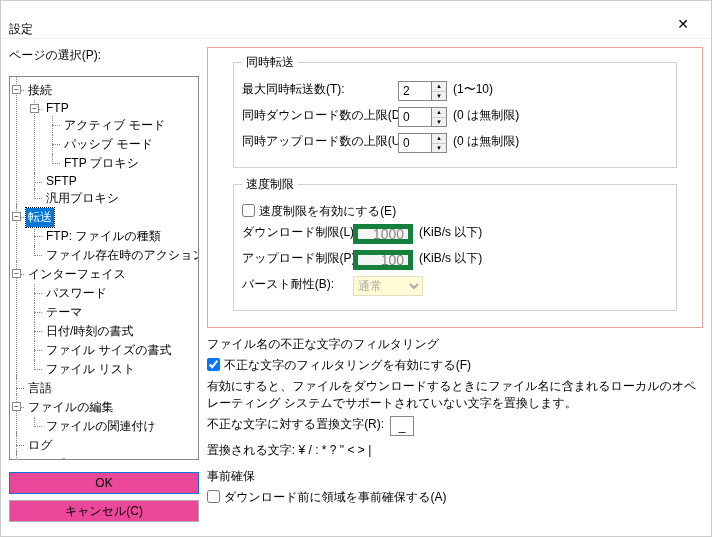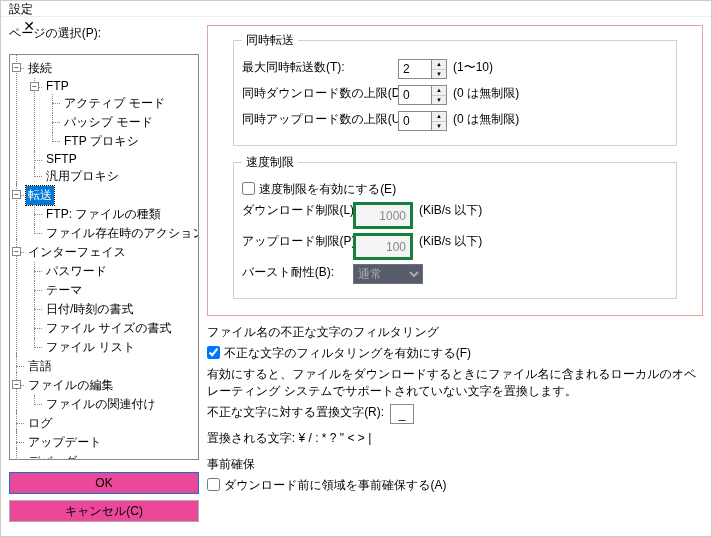--- a/index.html
+++ b/index.html
@@ -1,18 +1,18 @@
 <!DOCTYPE html>
 <html><head>
 <meta charset="utf-8">
 <style>
 * { box-sizing: border-box; margin: 0; padding: 0; }
 body { font-family: "MS UI Gothic", "Meiryo", sans-serif; font-size: 12px; background: #fff; color: #000; width: 712px; height: 537px; overflow: hidden; }
 .window { width: 712px; height: 537px; border: 1px solid #ccc; background: #fff; display: flex; flex-direction: column; }
-.titlebar { height: 16px; display: flex; align-items: flex-start; padding: 0 8px; border-bottom: 1px solid #eee; flex-direction: column; }
+.titlebar { height: 38px; display: flex; align-items: flex-end; padding: 0 8px; border-bottom: 1px solid #eee; }
 .titlebar .title { flex: 1; }
 .titlebar .close { width: 40px; height: 28px; display: flex; align-items: center; justify-content: center; font-size: 14px; cursor: default; font-family: "Segoe UI", sans-serif;  }
 .content { flex: 1; display: flex; padding: 8px; gap: 8px; overflow: hidden; }
 .left { width: 190px; display: flex; flex-direction: column; }
 .left-label { margin-bottom: 12px; }
 .tree-container { flex: 1; border: 1px solid #888; background: #fff; overflow: auto; padding: 4px 2px; }
 .tree { list-style: none; }
 .tree ul { list-style: none; padding-left: 0; }
 .tree li { position: relative; padding-left: 14px; }
 .tree li::before { content: ''; position: absolute; left: 4px; top: 0; bottom: 50%; border-left: 1px dotted #888; }
@@ -30,25 +30,25 @@
 .highlight-box { border: 1.5px solid #e8a0a0; padding: 6px 25px 8px; margin-bottom: 8px; }
 fieldset { border: 1px solid #d0d0d0; margin-bottom: 8px; padding: 6px 8px 8px; }
 fieldset legend { padding: 0 4px; }
 .row { display: flex; align-items: flex-start; margin: 4px 0; gap: 6px; min-height: 22px; }
 .row label { white-space: nowrap; }
 .spinner-wrap { display: flex; align-items: stretch; }
 .spinner-wrap input { width: 34px; height: 20px; border: 1px solid #888; text-align: left; padding: 0 4px; font-family: inherit; font-size: 12px; }
 .spin-btns { display: flex; flex-direction: column; width: 15px; height: 20px; border: 1px solid #888; border-left: none; }
 .spin-btns div { flex: 1; display: flex; align-items: center; justify-content: center; font-size: 6px; background: #f0f0f0; cursor: default; }
 .spin-btns div:first-child { border-bottom: 1px solid #ccc; }
-input[type=text].wide { width: 60px; height: 27px; border: 3px solid #15803d; padding: 0 4px; font-family: inherit; font-size: 12px; text-align:right;}
+input[type=text].wide { width: 60px; height: 20px; border: 5px solid #15803d; padding: 0 4px; font-family: inherit; font-size: 14px; text-align:right;}
 input[type=text].wide:disabled { background: #f4f4f4; color: #888; }
 input[type=text].small { width: 24px; height: 20px; border: 1px solid #888; text-align: center; font-family: inherit; font-size: 12px; }
 select { width: 70px; height: 20px; font-family: inherit; font-size: 12px; }
-select:disabled { background: #0f172a; color: #888; }
+select:disabled { background: #fef9c3; color: #888; }
 .checkbox-row { display: flex; align-items: flex-start; gap: 4px; margin: 4px 0; }
 .checkbox-row input { margin-top: 1px; }
 .note { margin: 4px 0; line-height: 1.4; }
 .group-label { margin-bottom: 4px; }
 .simple-group { margin-bottom: 10px; }
 </style>
 </head>
 <body>
 
 <div class="window">

